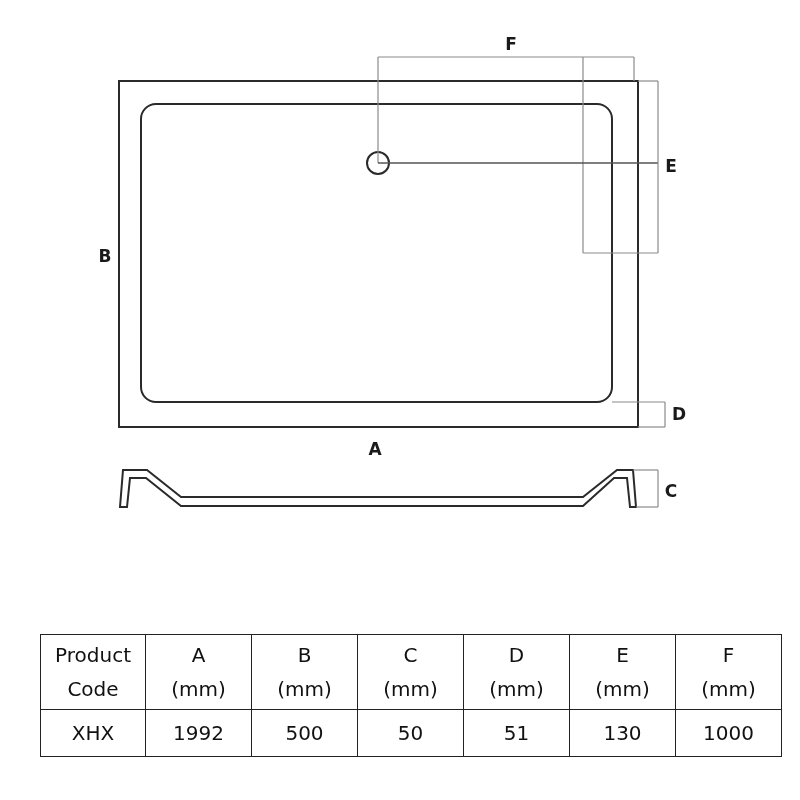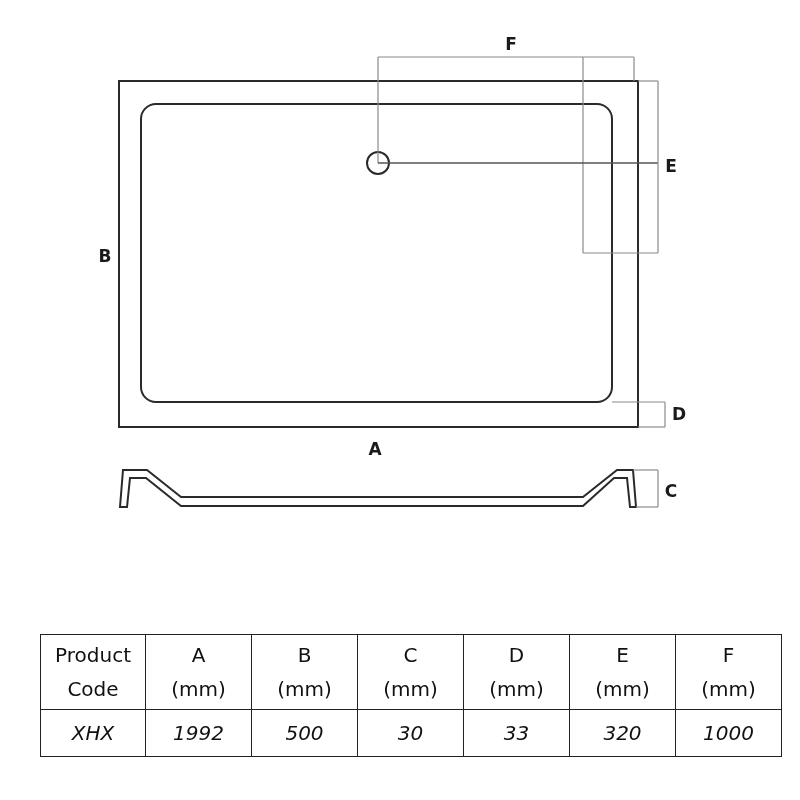--- a/index.html
+++ b/index.html
@@ -13,21 +13,21 @@
       font-size: 20px; color: #111; border-radius: 31px;
     }
     .spec-table td, .spec-table th {
       border: 1.5px solid #222;
       text-align: center;
       font-weight: normal;
       padding: 0;
       line-height: 34px;
     }
     .spec-table th { height: 74px; }
-    .spec-table td { height: 46px; font-style: italic; }
+    .spec-table td { height: 46px; }
     .col-code { width: 104px; }
     .col-dim { width: 105px; }
     .hdr-line { display: block; }
   </style>
 </head>
 <body>
 
 <svg class="drawing" viewBox="0 0 800 560" width="800" height="560" xmlns="http://www.w3.org/2000/svg">
 
   <g>
@@ -104,19 +104,19 @@
         <span class="hdr-line">F</span>
         <span class="hdr-line">(mm)</span>
       </th>
     </tr>
   </thead>
   <tbody>
     <tr>
       <td>XHX</td>
       <td>1992</td>
       <td>500</td>
-      <td>30</td>
-      <td>33</td>
-      <td>320</td>
+      <td>50</td>
+      <td>51</td>
+      <td>130</td>
       <td>1000</td>
     </tr>
   </tbody>
 </table>
 
 </body></html>

